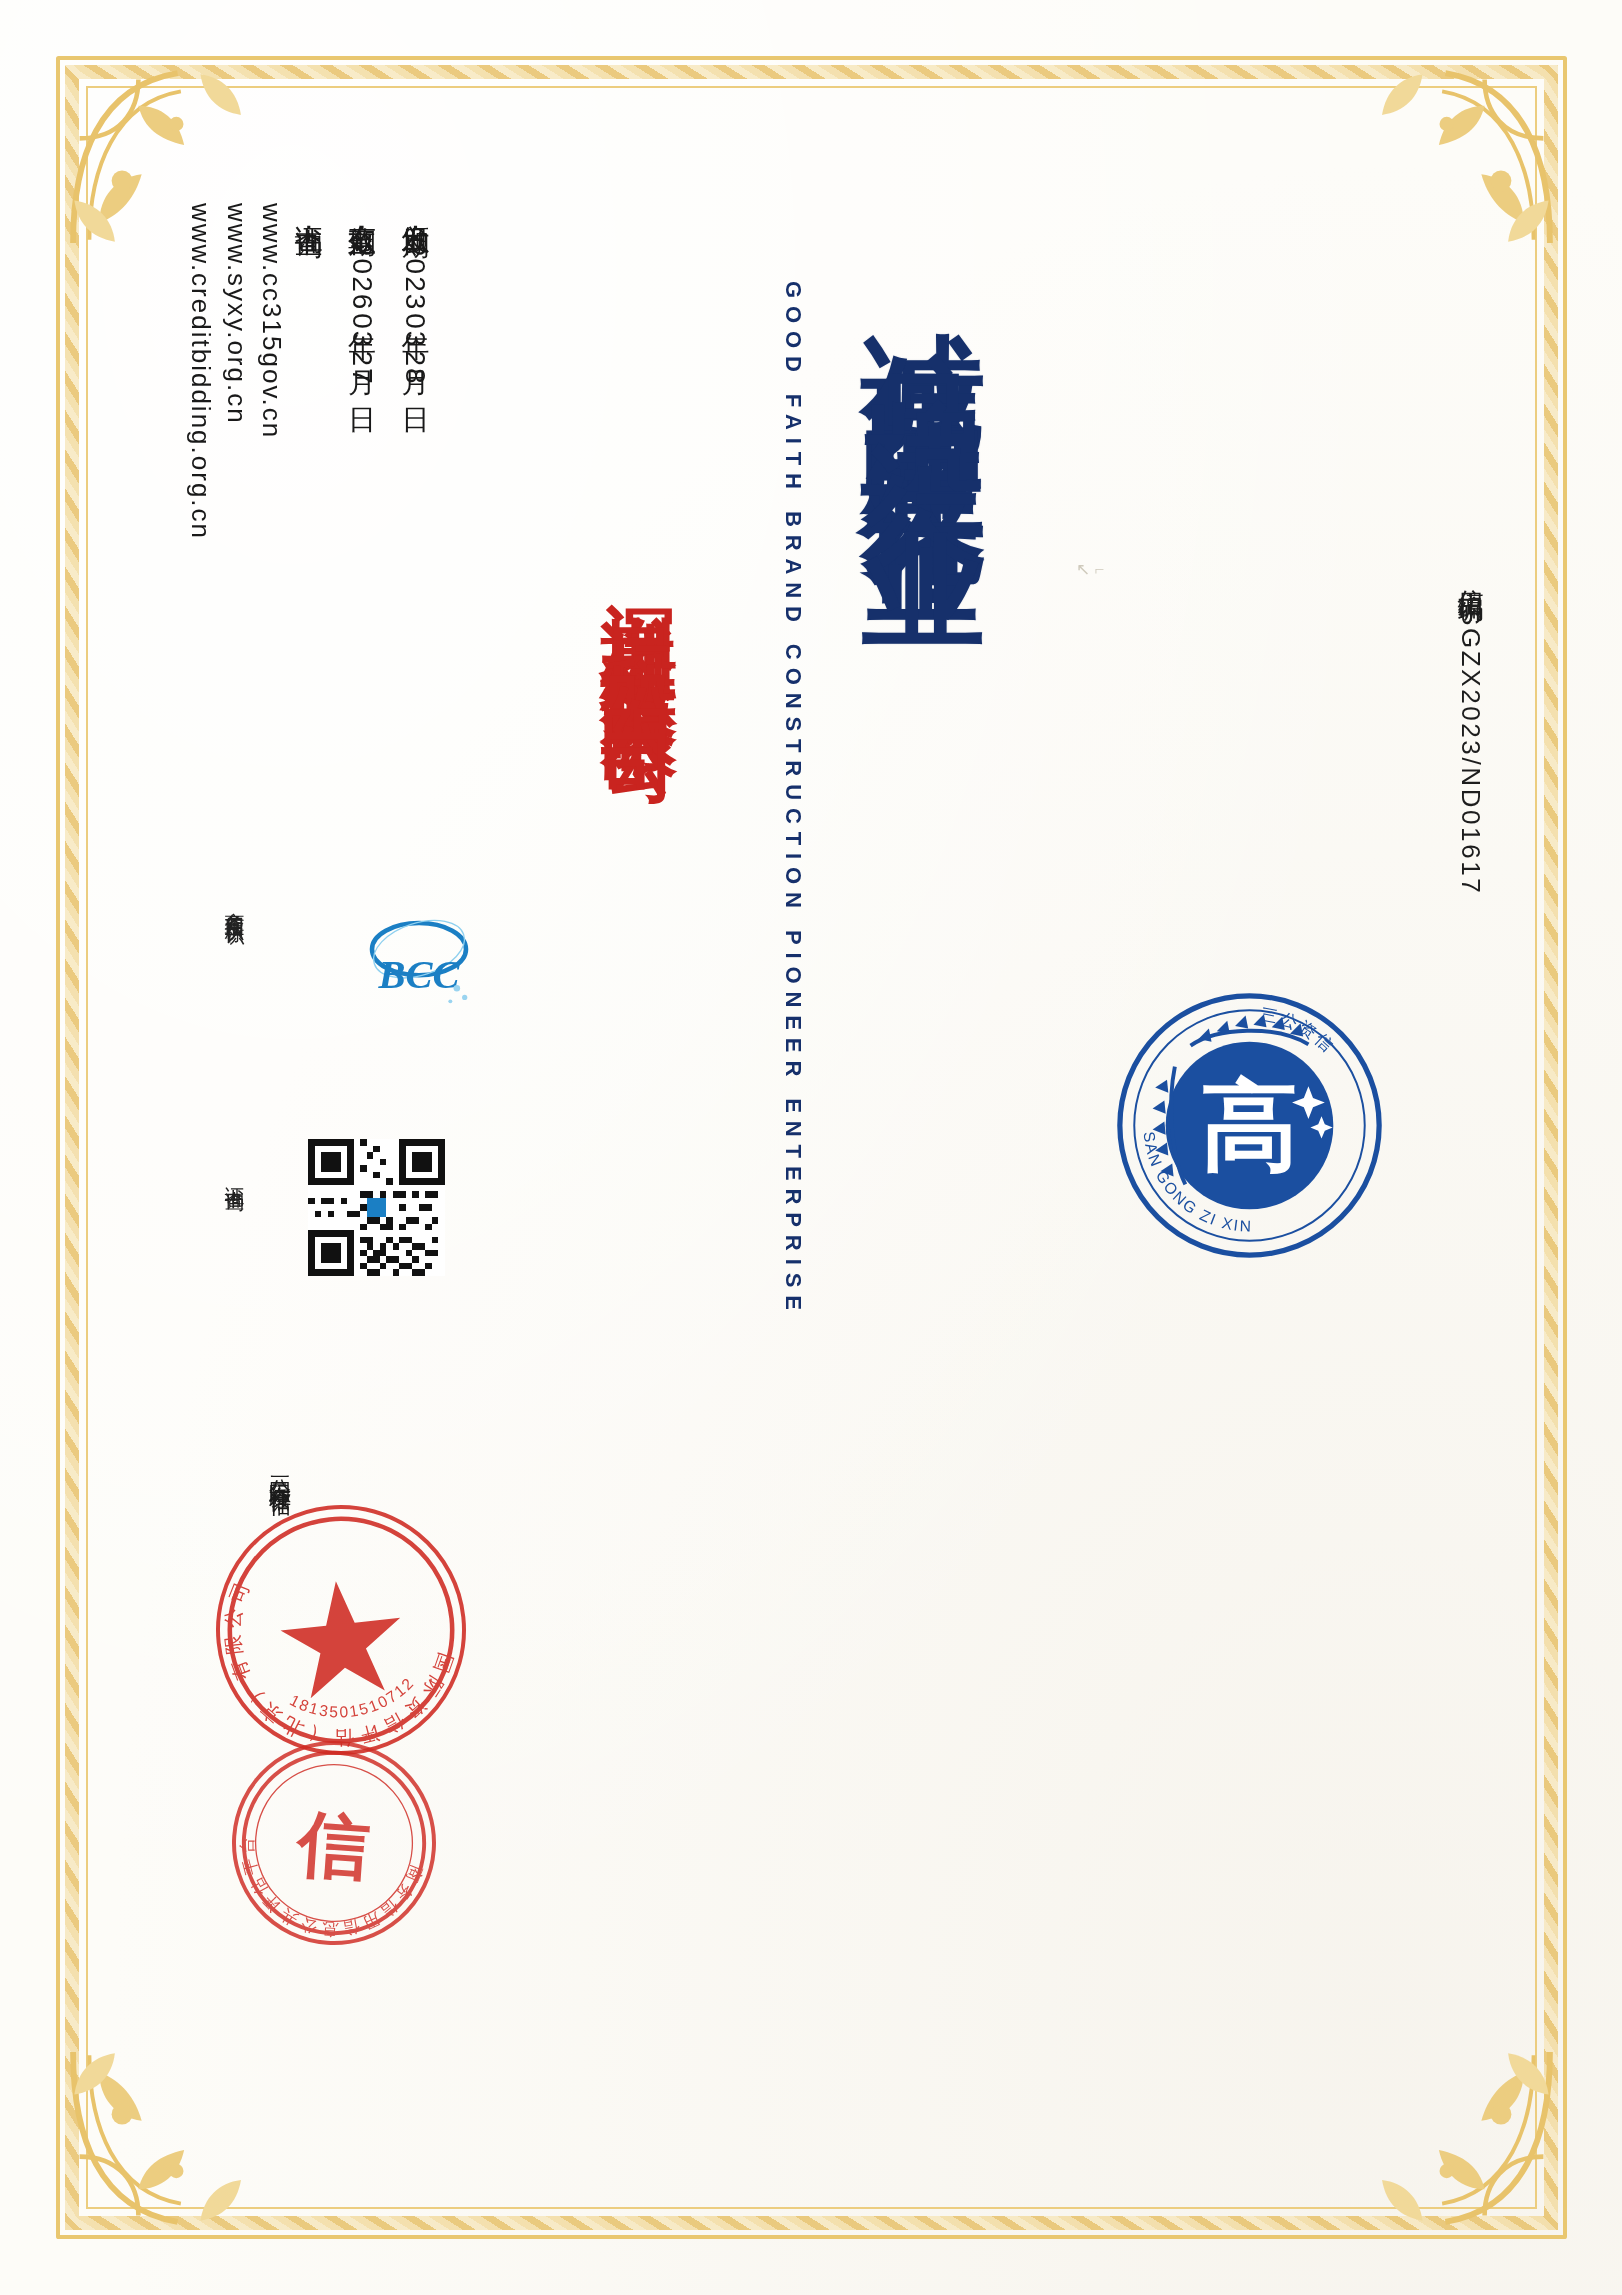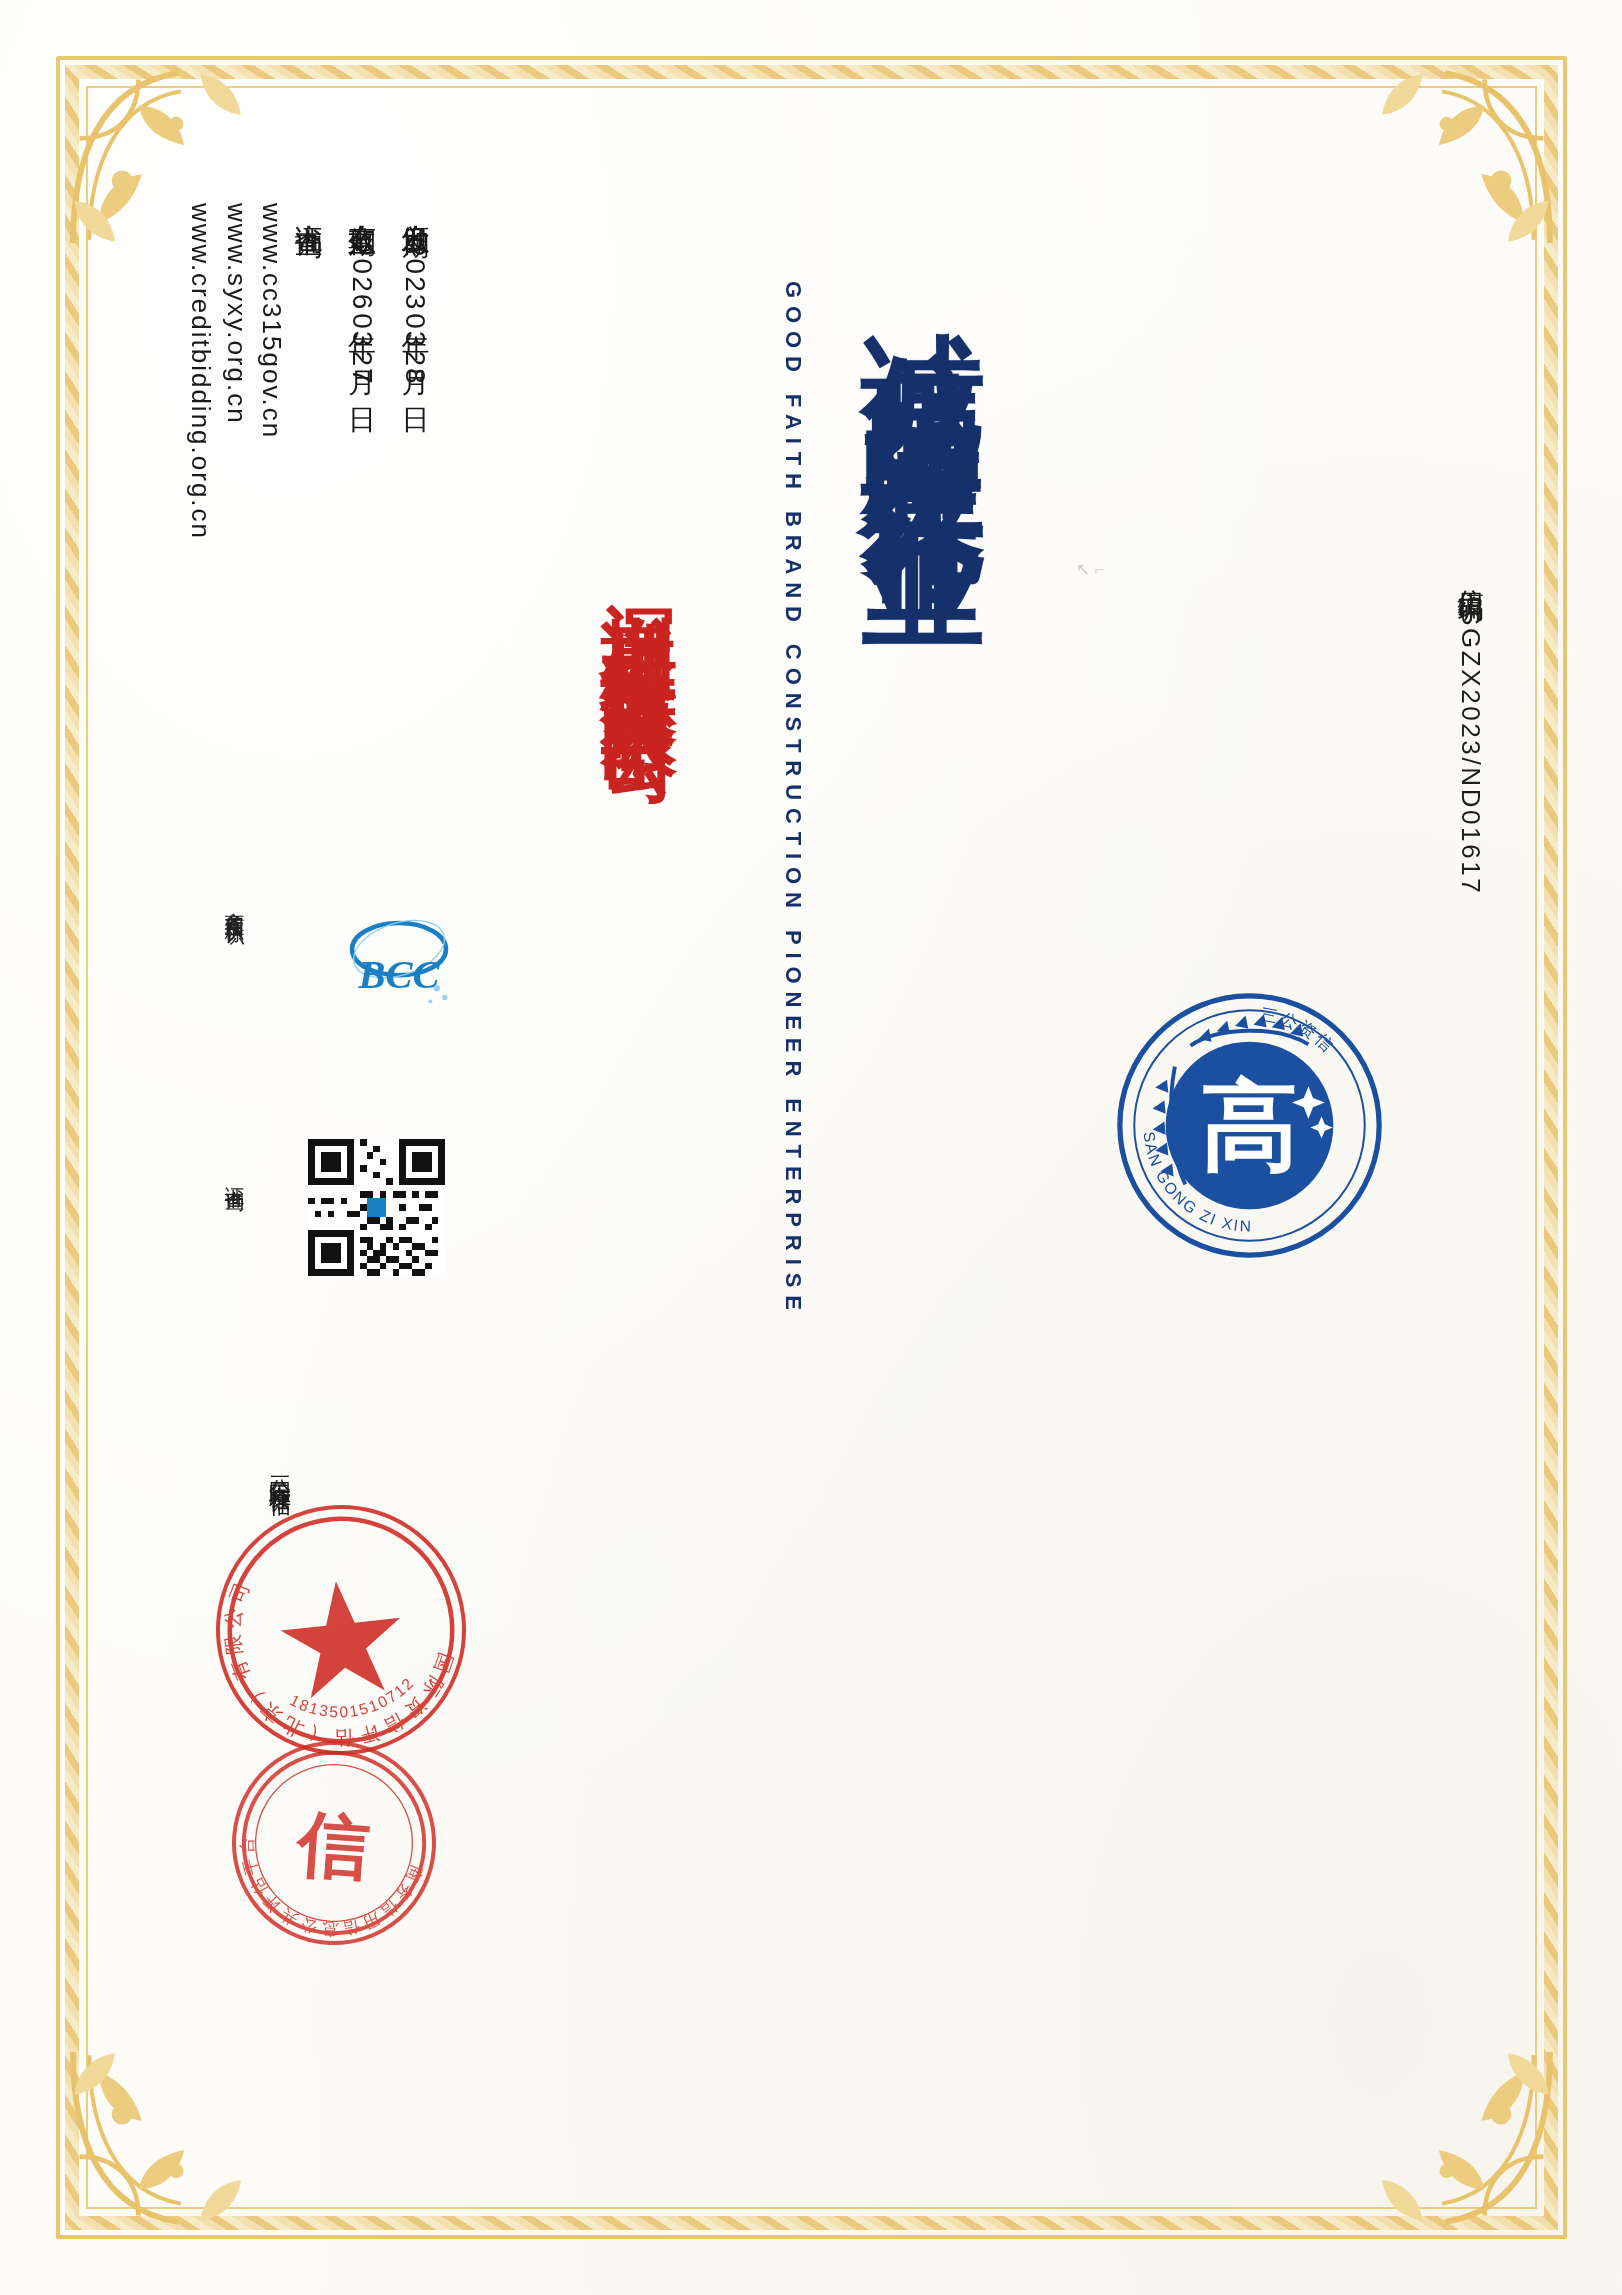--- a/index.html
+++ b/index.html
@@ -159,21 +159,21 @@
     left:1112px;
     top:988px;
     width:275px;
     height:275px;
   }
   #emblem svg{width:100%;height:100%;display:block}
 
   
   #bcc-logo{
     position:absolute;
-    left:340px;
+    left:360px;
     top:910px;
     width:118px;
     height:124px;
   }
   #bcc-logo svg{width:100%;height:100%}
 
   #bcc-caption{
     position:absolute;
     left:222px;
     top:896px;

